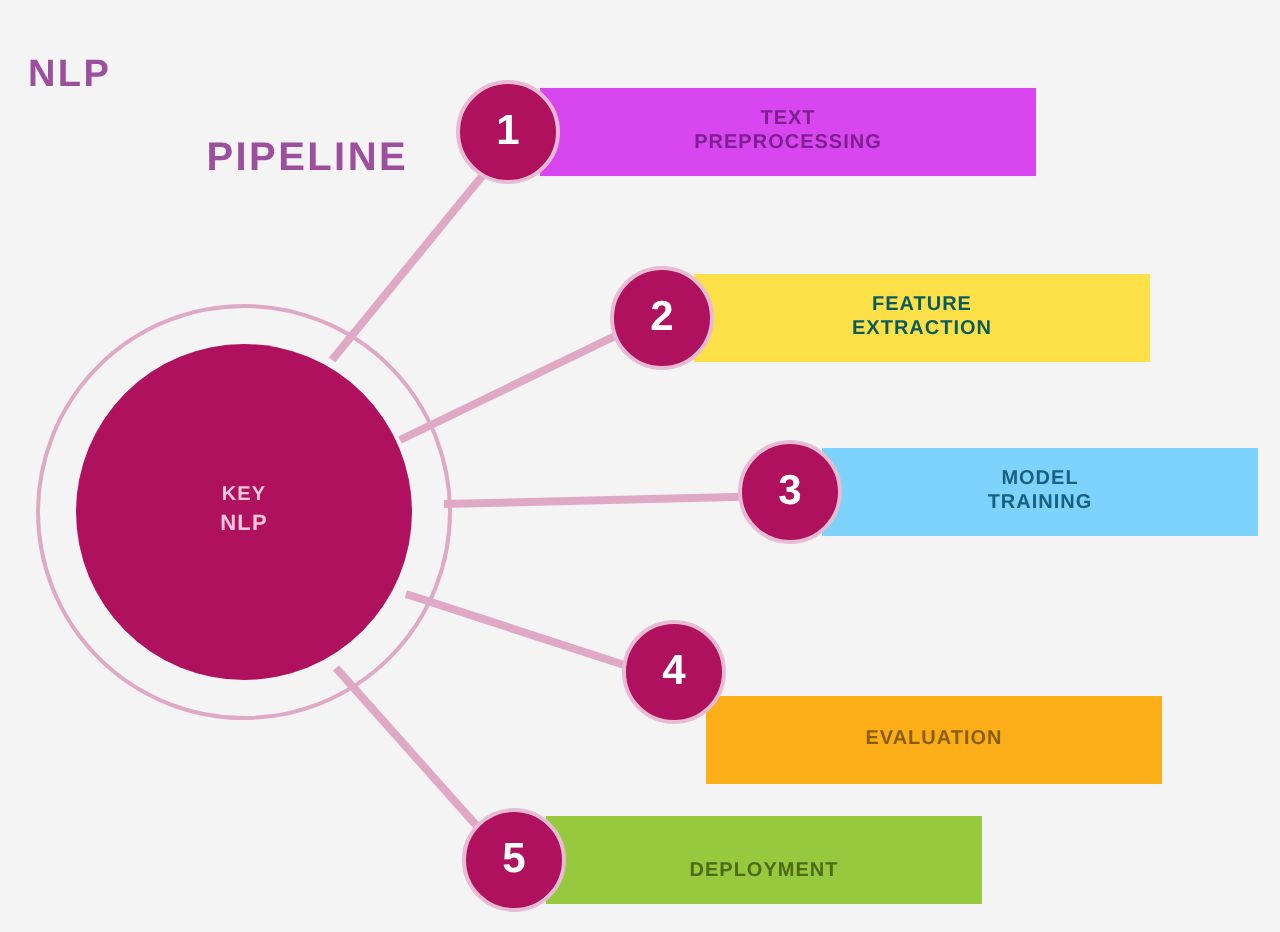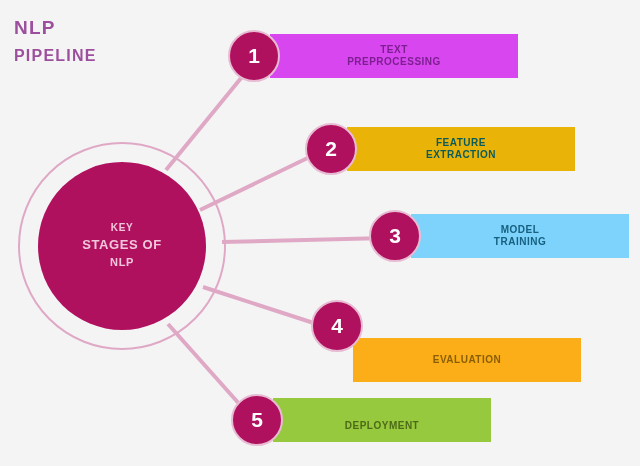--- a/index.html
+++ b/index.html
@@ -10,40 +10,40 @@
     width: 640px;
     height: 466px;
     background: #f5f4f5;
     font-family: "Liberation Sans", sans-serif;
     overflow: hidden;
     position: relative;
   }
 
   #canvas {
     position: absolute;
-    left: 0; top: 2px;
+    left: 0; top: 12px;
     width: 640px;
     height: 372px;
   }
 
   
   .title {
     position: absolute;
     left: 14px;
     top: 14px;
     width: 190px;
     color: #9c4f9c;
     font-weight: bold;
     letter-spacing: 1.2px;
     line-height: 1.22;
     text-transform: uppercase;
     z-index: 6;
   }
   .title-line1 { font-size: 19px; display: block; }
-  .title-line2 { font-size: 16px; display: block; margin-top: 7px; }
+  .title-line2 { font-size: 20px; display: block; margin-top: 18px; text-align: right; }
 
   
   .hub-ring {
     position: absolute;
     left: 18px;
     top: 140px;
     width: 208px;
     height: 208px;
     border-radius: 50%;
     border: 2px solid #dfa9c6;
@@ -159,37 +159,36 @@
 
   <div class="title">
     <span class="title-line1">NLP</span>
     <span class="title-line2">PIPELINE</span>
   </div>
 
   <div class="hub-ring"></div>
   <div class="hub-disc">
     <div class="hub-text">
       <span class="l1">KEY</span>
-      <span class="l2">STAGES OF</span>
       <span class="l3">NLP</span>
     </div>
   </div>
 
   <div class="step" id="step-1">
     <div class="bar" style="background-color: rgb(216, 70, 240);">
       <div class="bar-label" style="color: rgb(125, 31, 144);">
         <span>TEXT</span>
         <span>PREPROCESSING</span>
       </div>
     </div>
     <div class="badge">1</div>
   </div>
 
   <div class="step" id="step-2">
-    <div class="bar" style="background-color: #eab308; align-items: center;">
+    <div class="bar" style="background-color: #fde047; align-items: center;">
       <div class="bar-label" style="color: rgb(10, 92, 92);">
         <span>FEATURE</span>
         <span>EXTRACTION</span>
       </div>
     </div>
     <div class="badge">2</div>
   </div>
 
   <div class="step" id="step-3">
     <div class="bar" style="background-color: #7dd3fc;">

